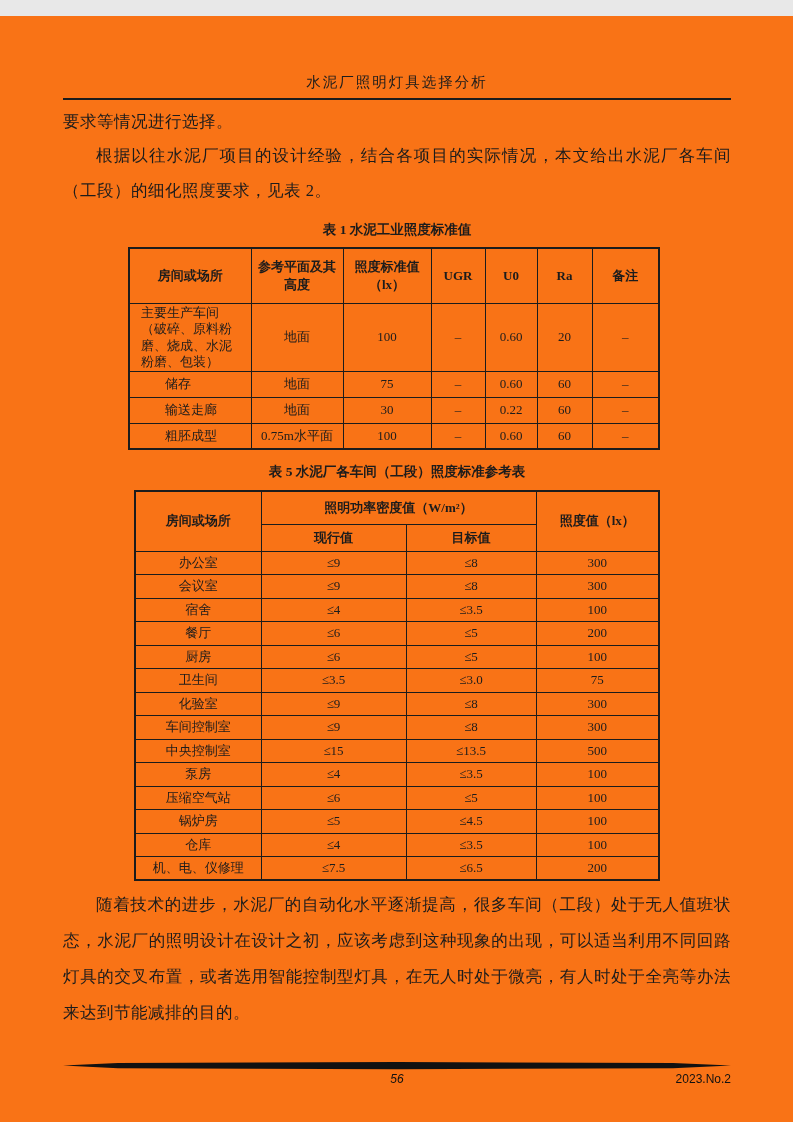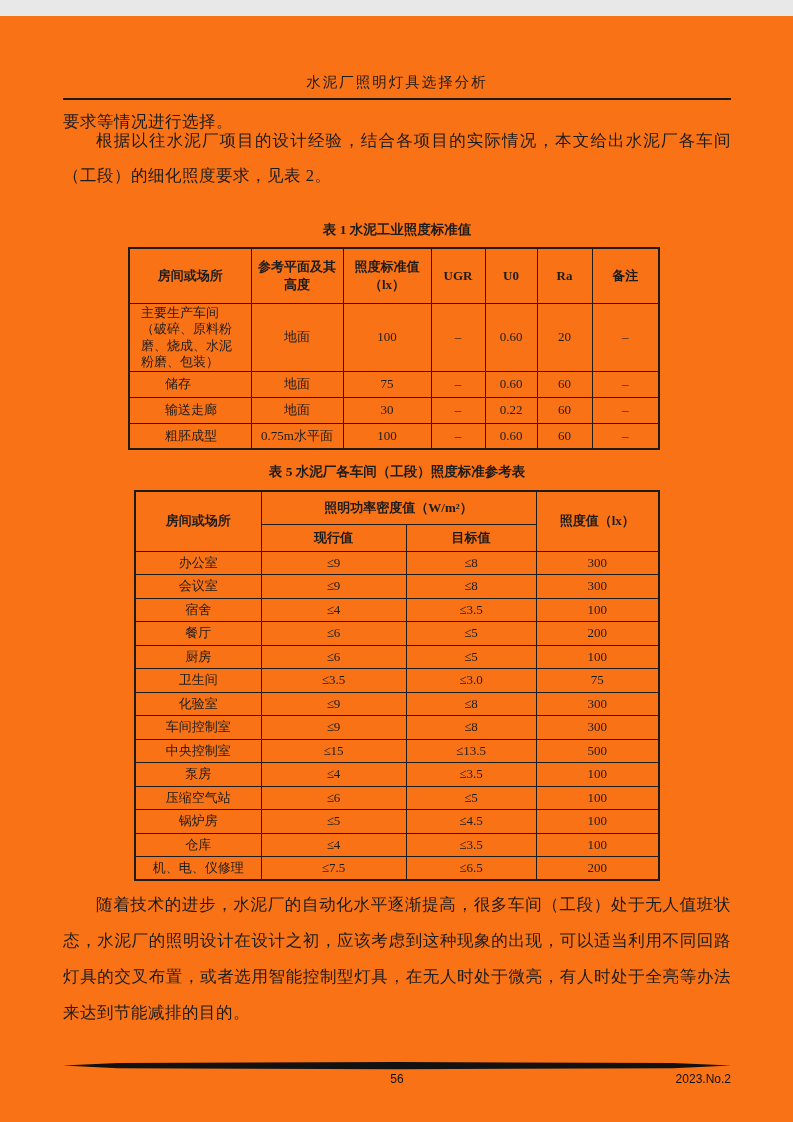--- a/index.html
+++ b/index.html
@@ -9,21 +9,21 @@
     overflow:hidden;margin:16px auto;
   }
   
   .doc-header{position:absolute;top:57px;left:63px;width:668px;text-align:center;
     border-bottom:2px solid #1c1c1c;padding-bottom:6px;}
   .doc-header .title{font-size:14.5px;letter-spacing:2px;font-weight:500;}
   
   .para{position:absolute;left:63px;width:668px;font-size:16.5px;
     line-height:35px;text-align:justify;letter-spacing:0.5px;}
   .p1{top:88px;}
-  .p2{top:107px;text-indent:2em;}
+  .p2{top:122px;text-indent:2em;}
   .p3{top:871px;text-indent:2em;line-height:36px;}
   
   .caption{position:absolute;left:63px;width:668px;text-align:center;
     font-size:13.5px;font-weight:bold;}
   .cap1{top:205px;}
   .cap2{top:447px;}
   
   table{border-collapse:collapse;table-layout:fixed;position:absolute;
     font-size:13px;text-align:center;color:#1c1c1c;}
   td,th{border:1px solid #1c1c1c;padding:0 2px;vertical-align:middle;
@@ -37,21 +37,21 @@
   .t1 td.room-long{text-align:left;padding:0 11px;}
   .clip{height:66px;overflow:hidden;line-height:16.5px;text-align:left;padding-top:1px;}
   .t2{top:474px;left:134px;width:524px;border:2px solid #1c1c1c;}
   .t2 tr.hdr1{height:33px;}
   .t2 tr.hdr2{height:27px;}
   .t2 tbody tr{height:23.5px;}
   
   .footer-rule{position:absolute;top:1046px;left:63px;width:668px;height:8px;}
   .footer-text{position:absolute;top:1056px;left:63px;width:668px;height:18px;
     font-family:"Liberation Sans","DejaVu Sans",sans-serif;font-size:12px;color:#111;}
-  .page-num{position:absolute;left:0;width:100%;text-align:center;}
+  .page-num{position:absolute;left:0;width:100%;text-align:center;font-style:italic;}
   .issue{position:absolute;right:0;}
 </style>
 </head>
 <body>
 
 <div class="page">
 
   <div class="doc-header">
     <span class="title">水泥厂照明灯具选择分析</span>
   </div>

